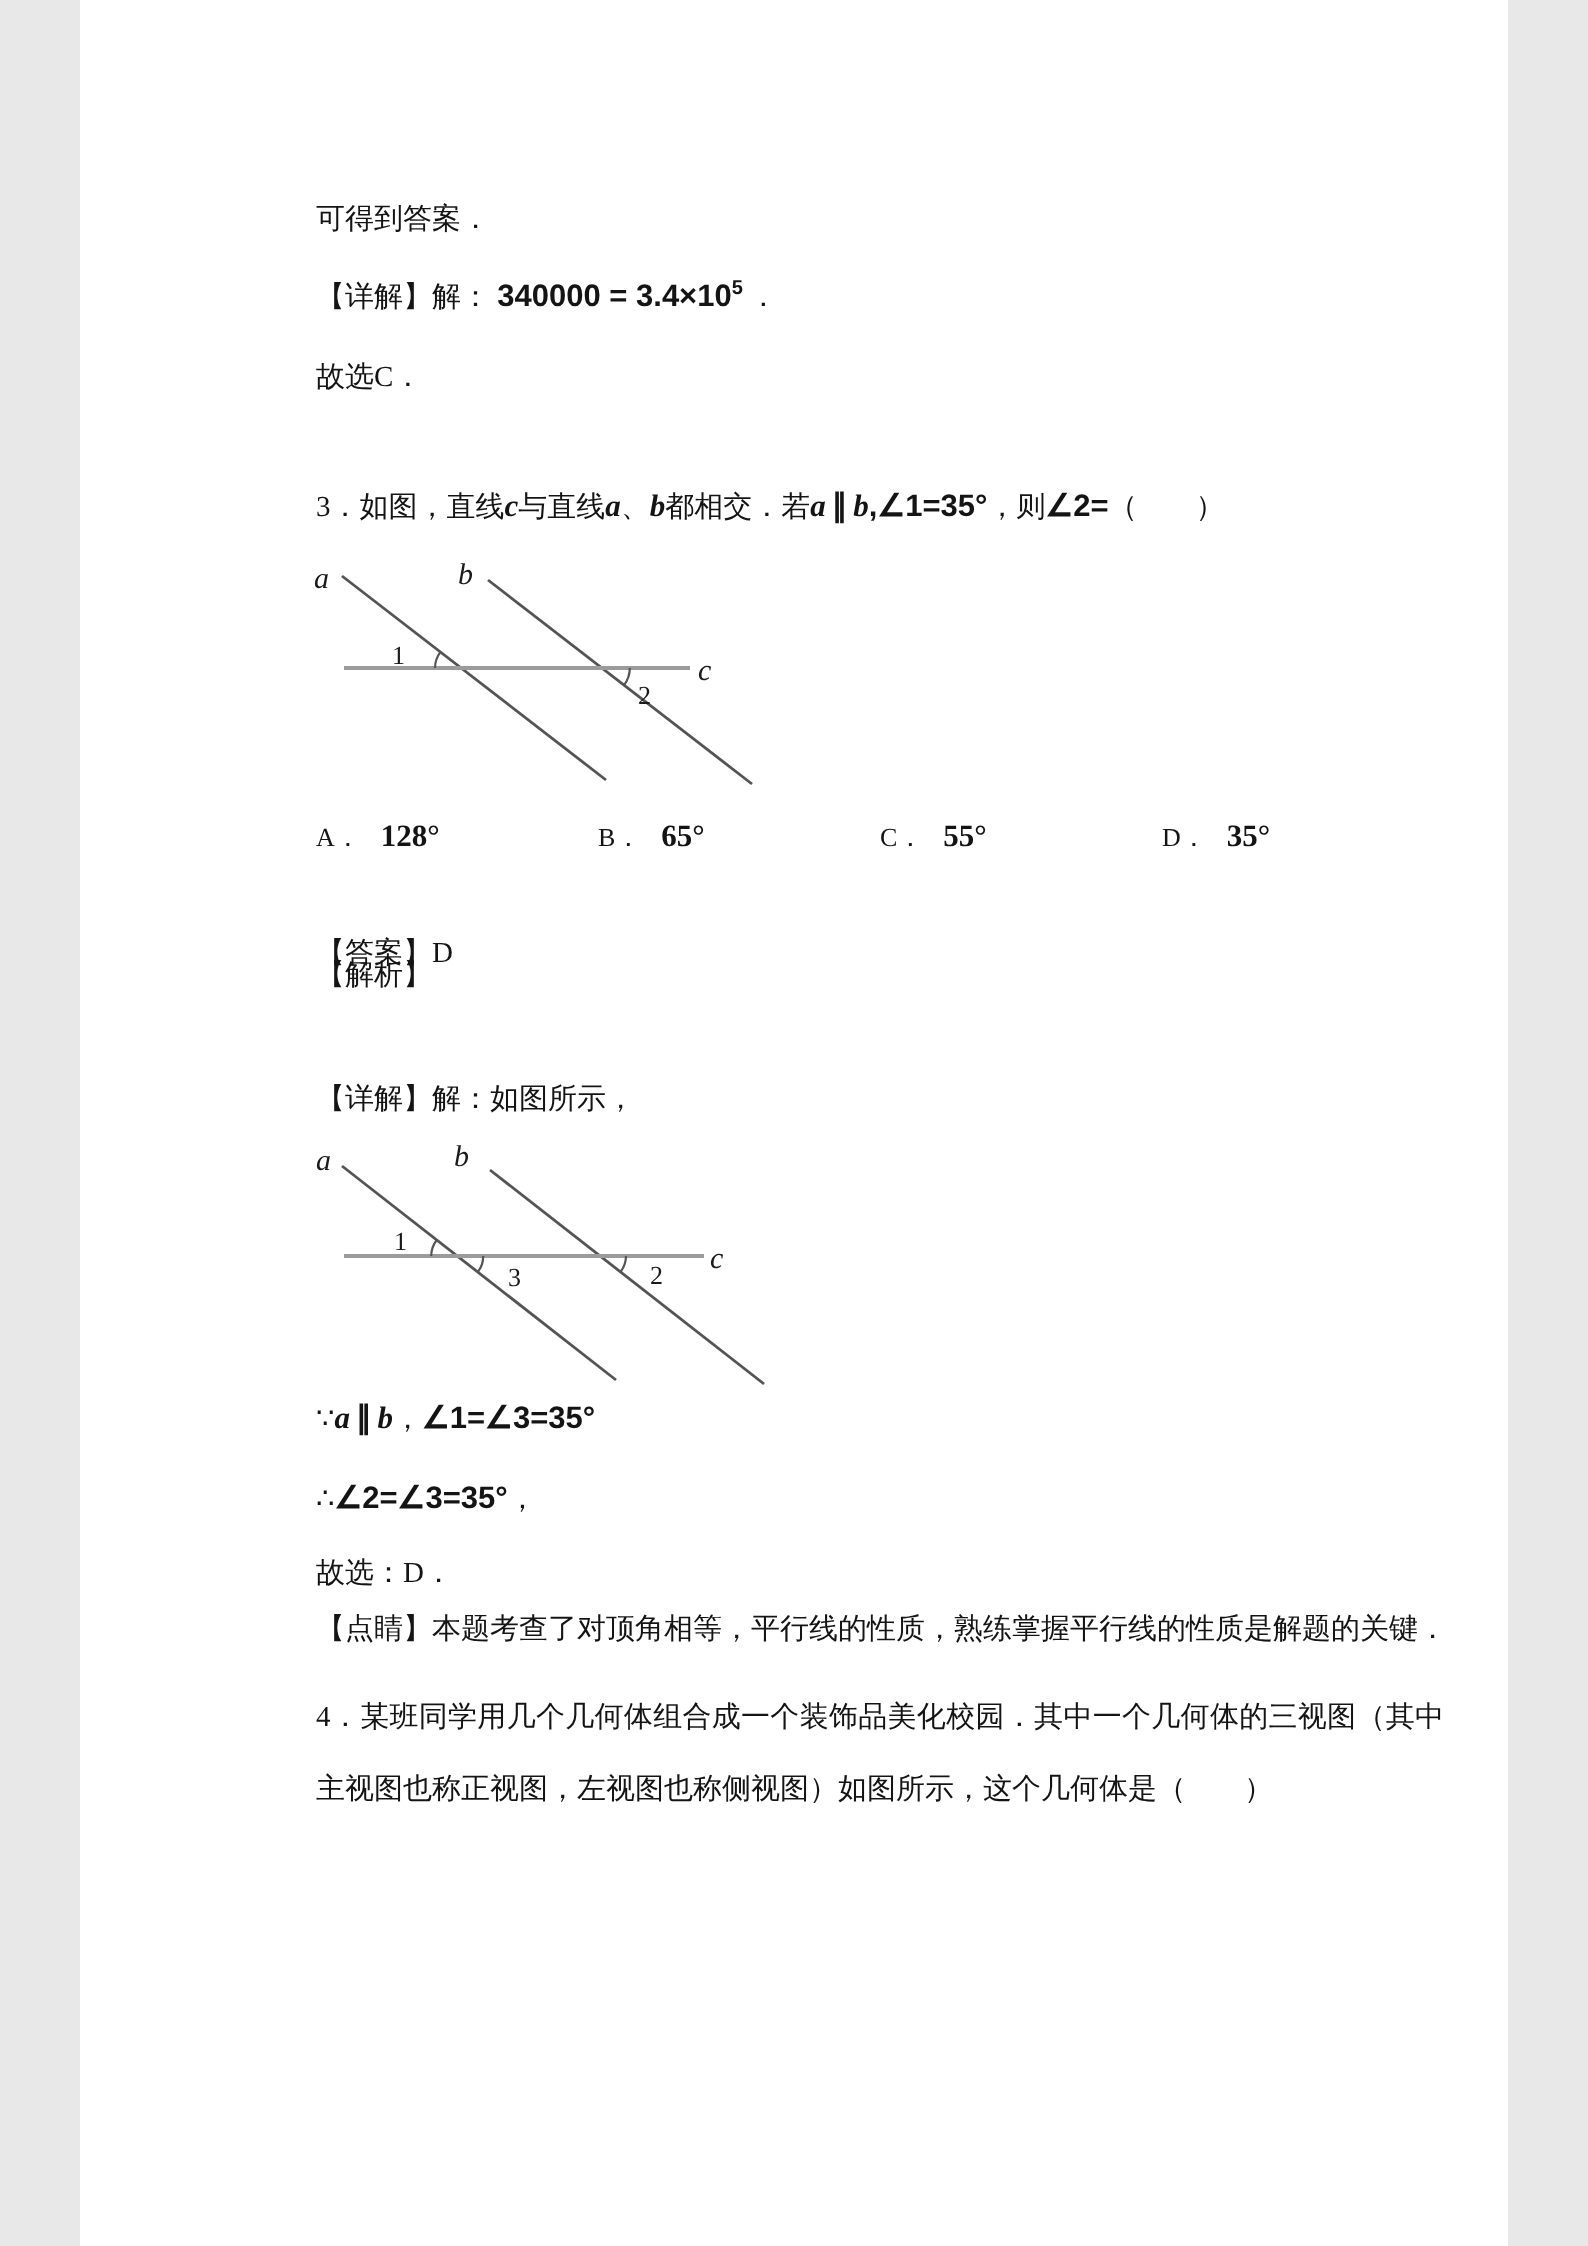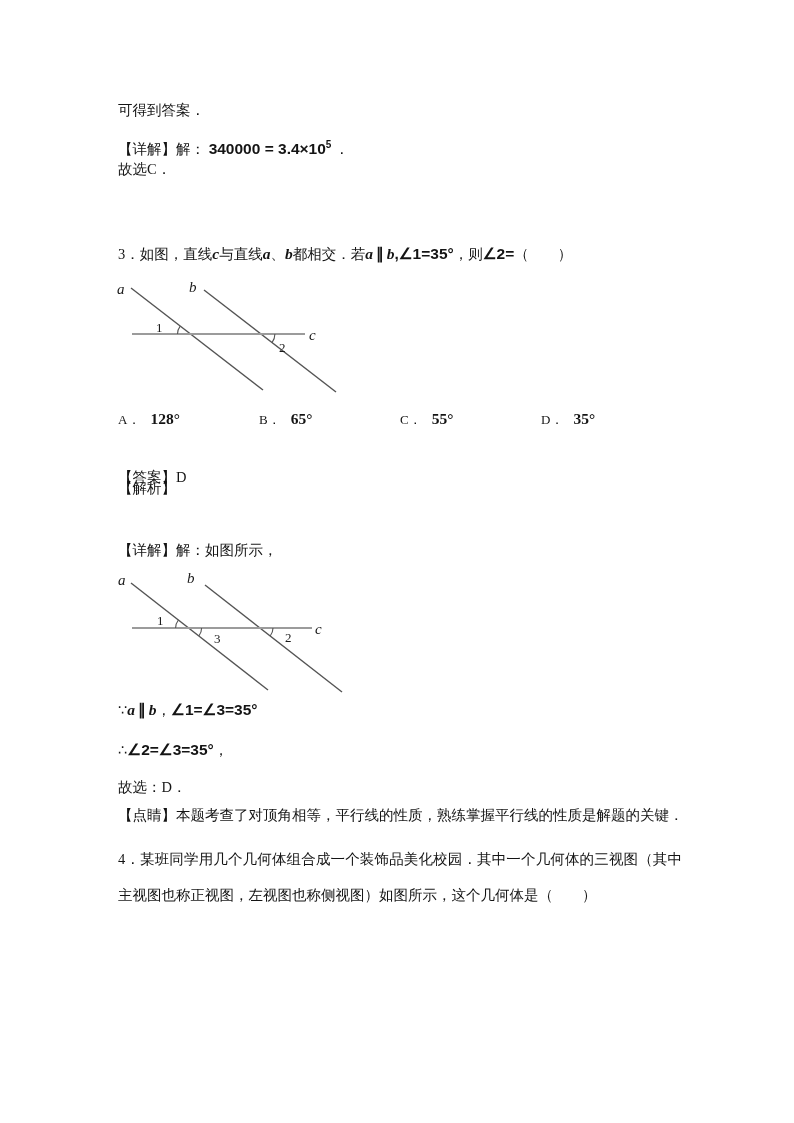--- a/index.html
+++ b/index.html
@@ -1,18 +1,18 @@
 <!DOCTYPE html>
 <html><head>
 <meta charset="utf-8">
 <style>
   html,body{margin:0;padding:0;background:#e8e8e8;}
   .page{
     position:relative;
-    width:794px;height:1123px;
+    width:714px;height:1123px;
     margin:0 auto;
     background:#ffffff;
     font-family:"Liberation Serif", serif;
     color:#141414;
     overflow:hidden;
   }
   .p{
     position:absolute;left:118px;margin:0;
     font-size:14.5px;line-height:19px;white-space:nowrap;
     font-family:"Liberation Serif", serif;
@@ -50,21 +50,21 @@
 
   <p class="p" style="top:101px">
     <span>可得到答案．</span>
   </p>
 
   <p class="p" style="top:139px">
     <span>【详解】</span><span>解：</span>
     <span class="math"><span>340000 = 3.4×10</span><sup>5</sup></span><span class="period">．</span>
   </p>
 
-  <p class="p" style="top:160px">
+  <p class="p" style="top:180px">
     <span>故选C．</span>
   </p>
 
 
   <p class="p" style="top:244px">
     <span>3．</span><span>如图，直线</span><span class="mvar">c</span><span>与直线</span><span class="mvar">a</span><span>、</span><span class="mvar">b</span><span>都相交．若</span><span class="mvar">a</span><span class="math par">∥</span><span class="mvar">b</span><span class="math">,</span><span class="math">∠1=35°</span><span>，则</span><span class="math">∠2=</span><span>（　　）</span>
   </p>
 
   <svg class="fig fig1" width="230" height="125" viewBox="0 0 230 125">
     <line x1="16" y1="10" x2="148" y2="112" stroke-width="1.4" stroke="#545454"></line>

